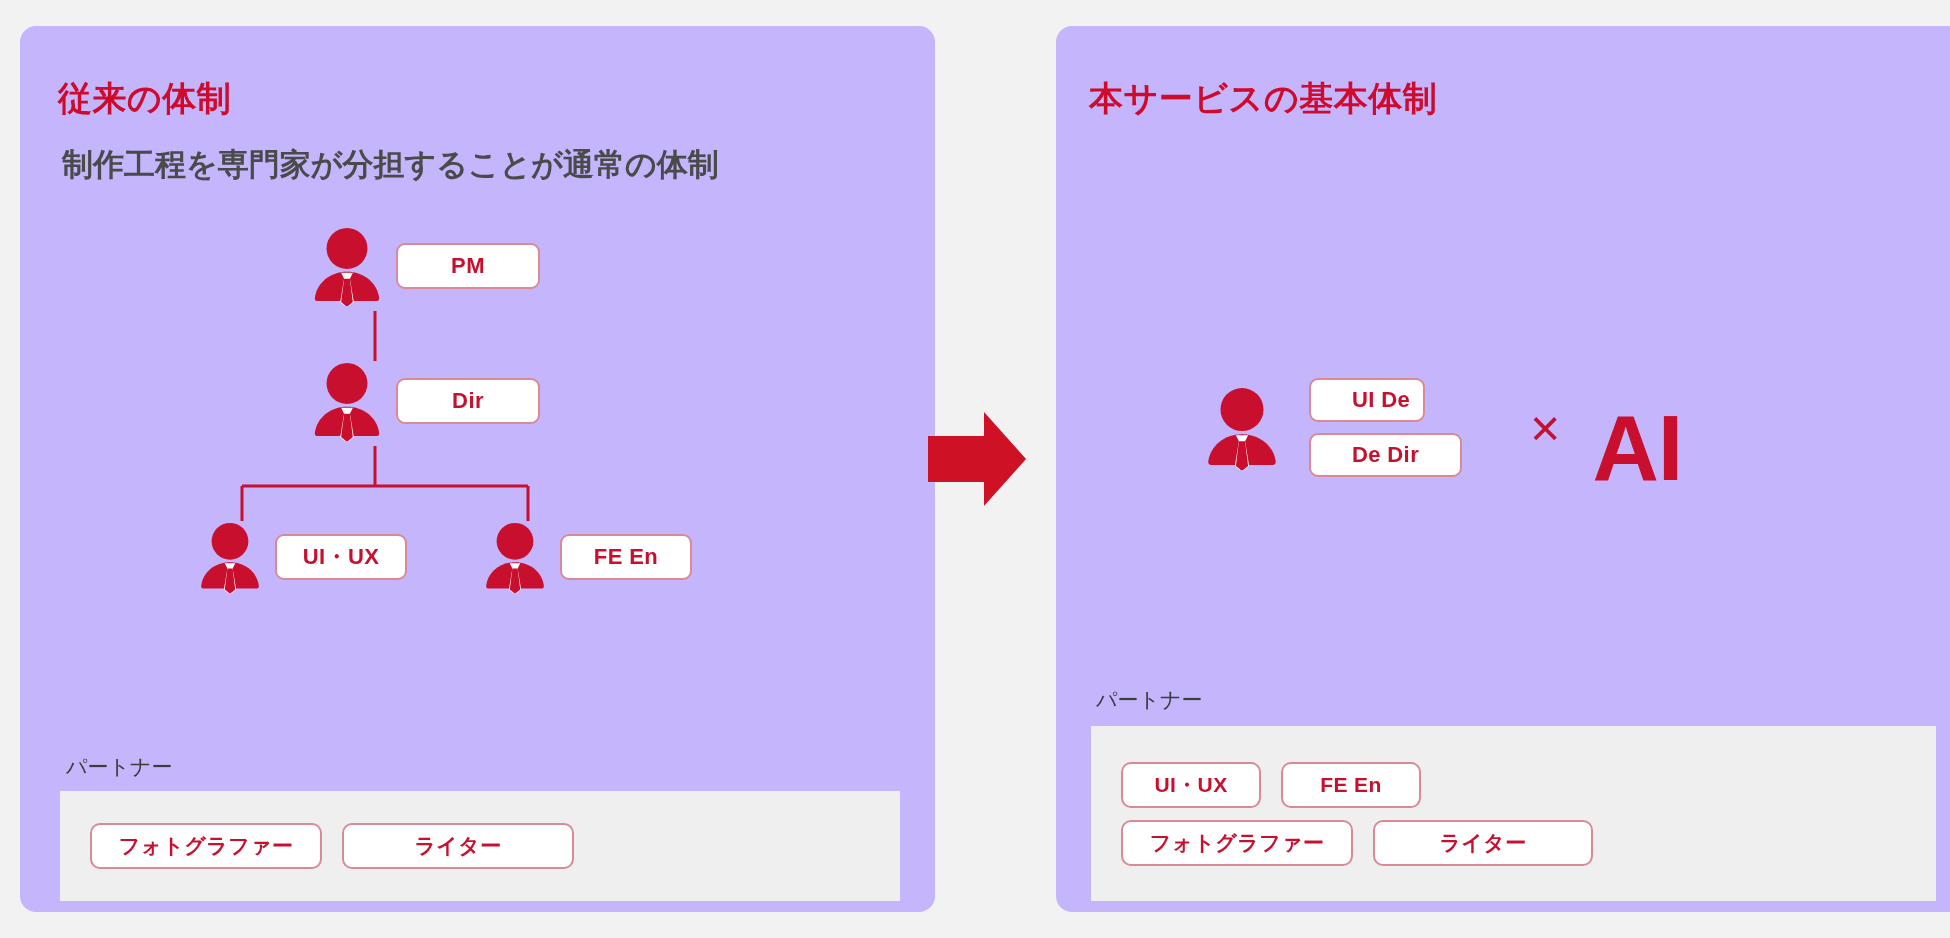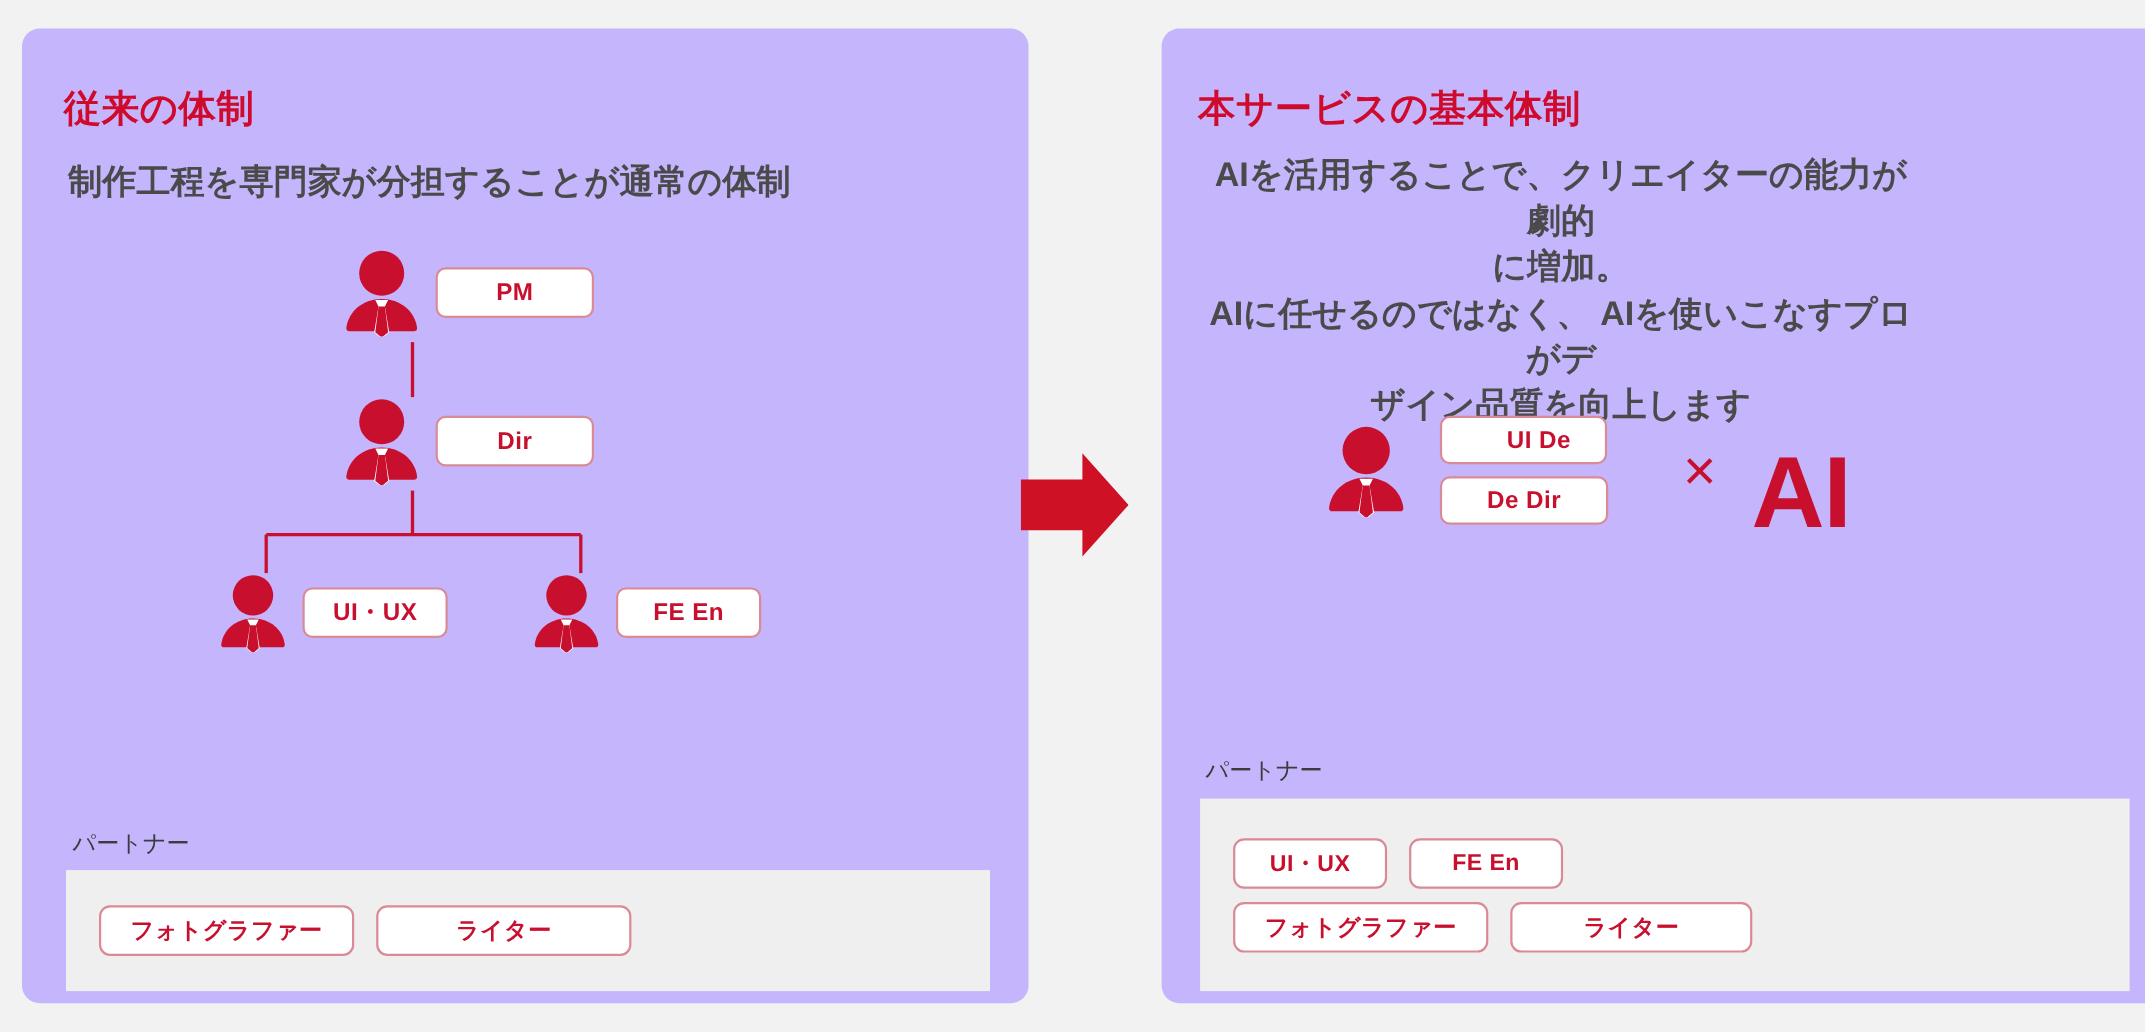--- a/index.html
+++ b/index.html
@@ -119,21 +119,21 @@
     top: 430px;
     display: flex;
     align-items: center;
     gap: 26px;
   }
   .stacked-badges {
     display: flex;
     flex-direction: column;
     gap: 11px;
   }
-  .badge-uide  { width: 152px; height: 44px; padding-left: 28px; }
+  .badge-uide  { width: 116px; height: 44px; padding-left: 28px; }
   .badge-dedir { width: 153px; height: 44px; }
 
   .times {
     color: #c8102e;
     font-size: 52px;
     font-weight: 400;
     line-height: 1;
     margin-left: 42px;
     margin-right: 6px;
   }
@@ -260,24 +260,20 @@
   </div>
 
   <svg class="arrow" viewBox="0 0 98 102">
     <path d="M0 28h56V4l42 47-42 47V74H0z" fill="#cf1126"></path>
   </svg>
 
   <div class="panel panel-right">
 
     <div class="panel-title">本サービスの基本体制</div>
 
-    <div class="panel-lead">AIを活用することで、クリエイターの能力が劇的
-に増加。
-AIに任せるのではなく、 AIを使いこなすプロがデ
-ザイン品質を向上します</div>
 
     <div class="ai-group" style="left:145px; top:335px; position:absolute;">
 
       <svg class="person" viewBox="0 0 80 82" style="width:82px;height:84px;">
         <circle cx="40" cy="23" r="21" fill="#c8102e"></circle>
         <path d="M40 47c-17 0-31 11-33 27a3 3 0 0 0 3 3h60a3 3 0 0 0 3-3c-2-16-16-27-33-27z" fill="#c8102e"></path>
         <path d="M34 48h12l-3 6 4 24-7 6-7-6 4-24z" fill="#ffffff"></path>
         <path d="M37 54h6l3 24-6 5-6-5z" fill="#c8102e"></path>
       </svg>
 

